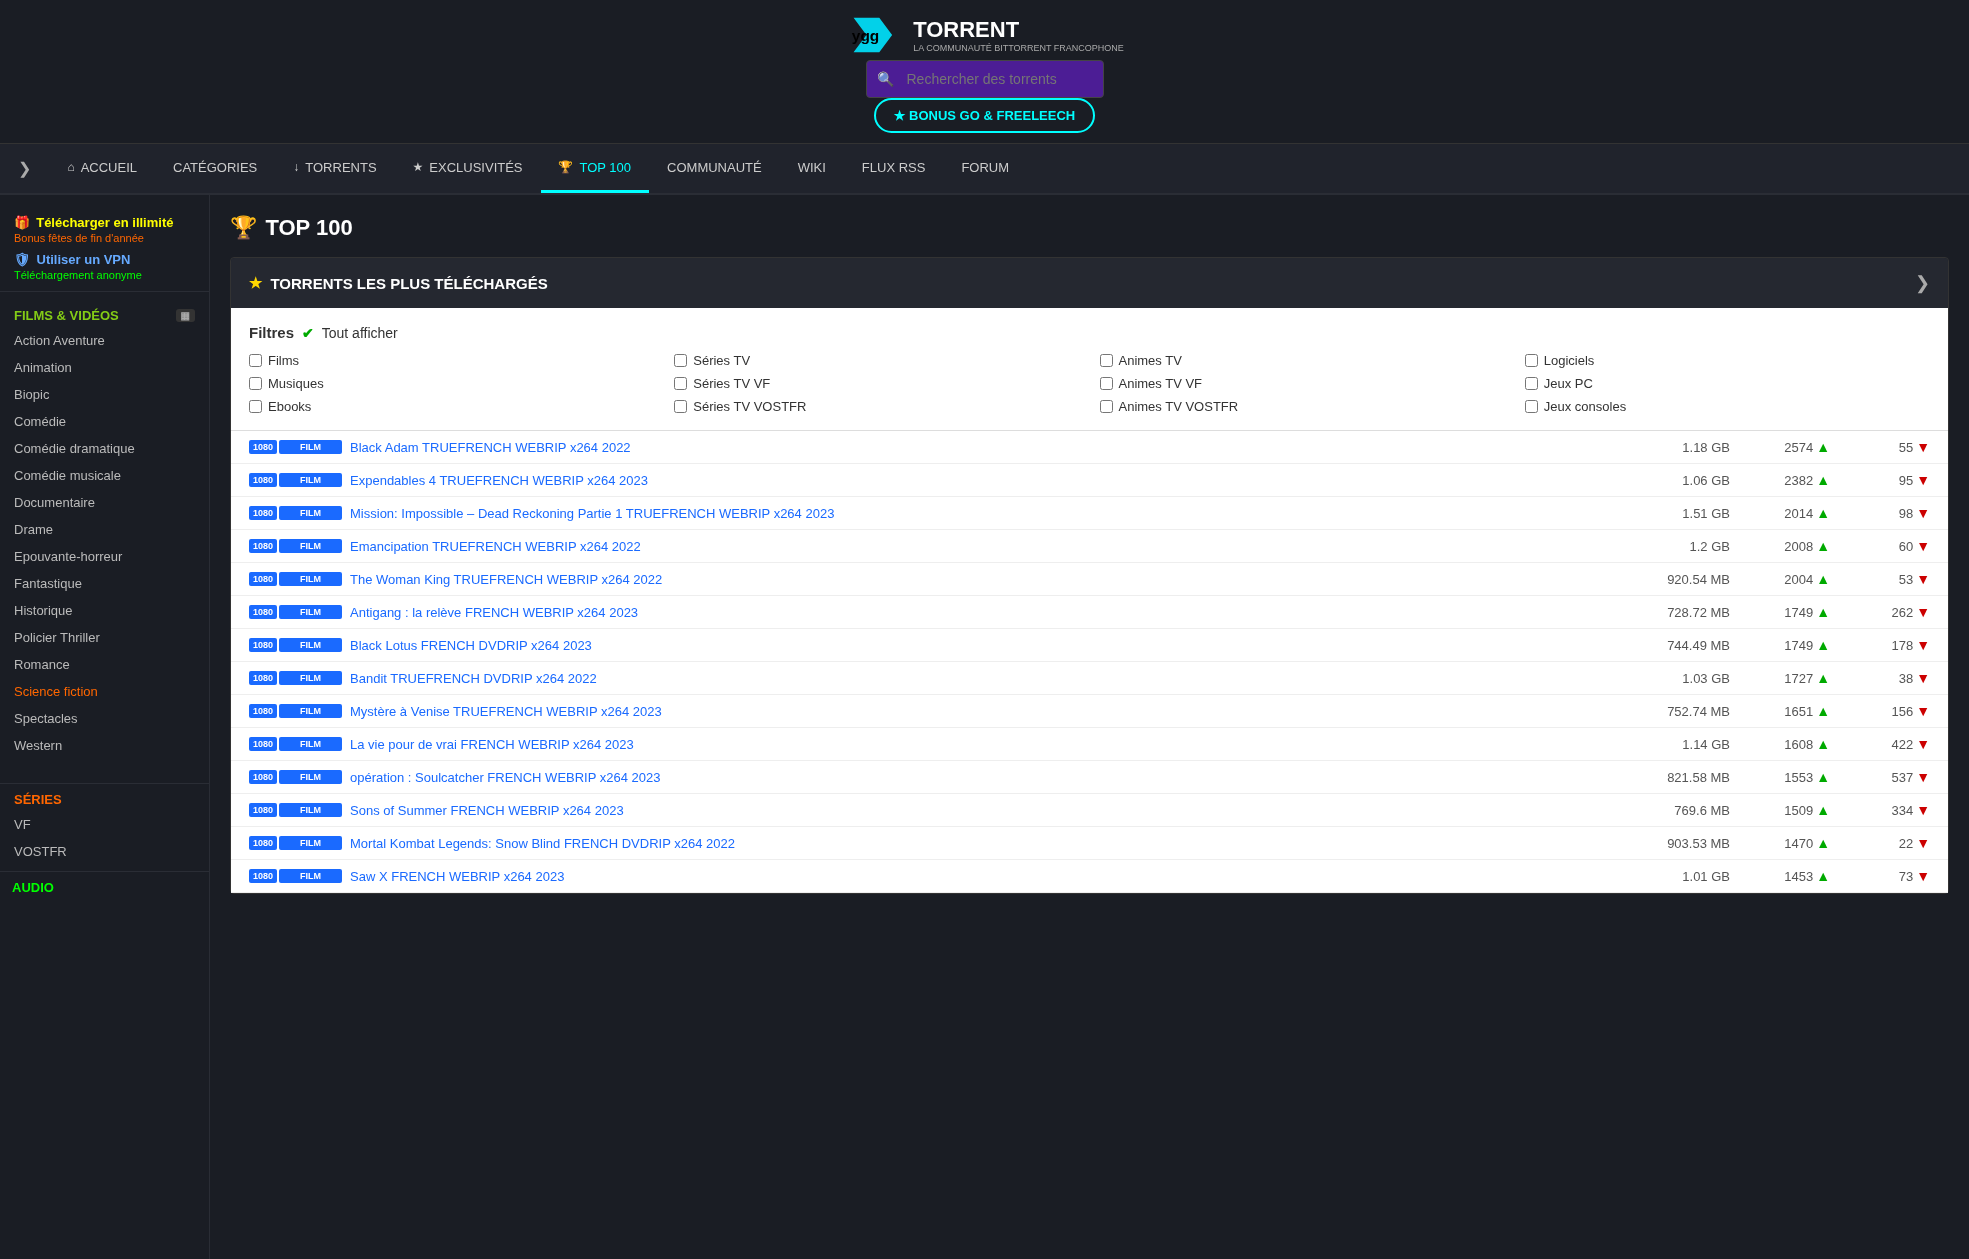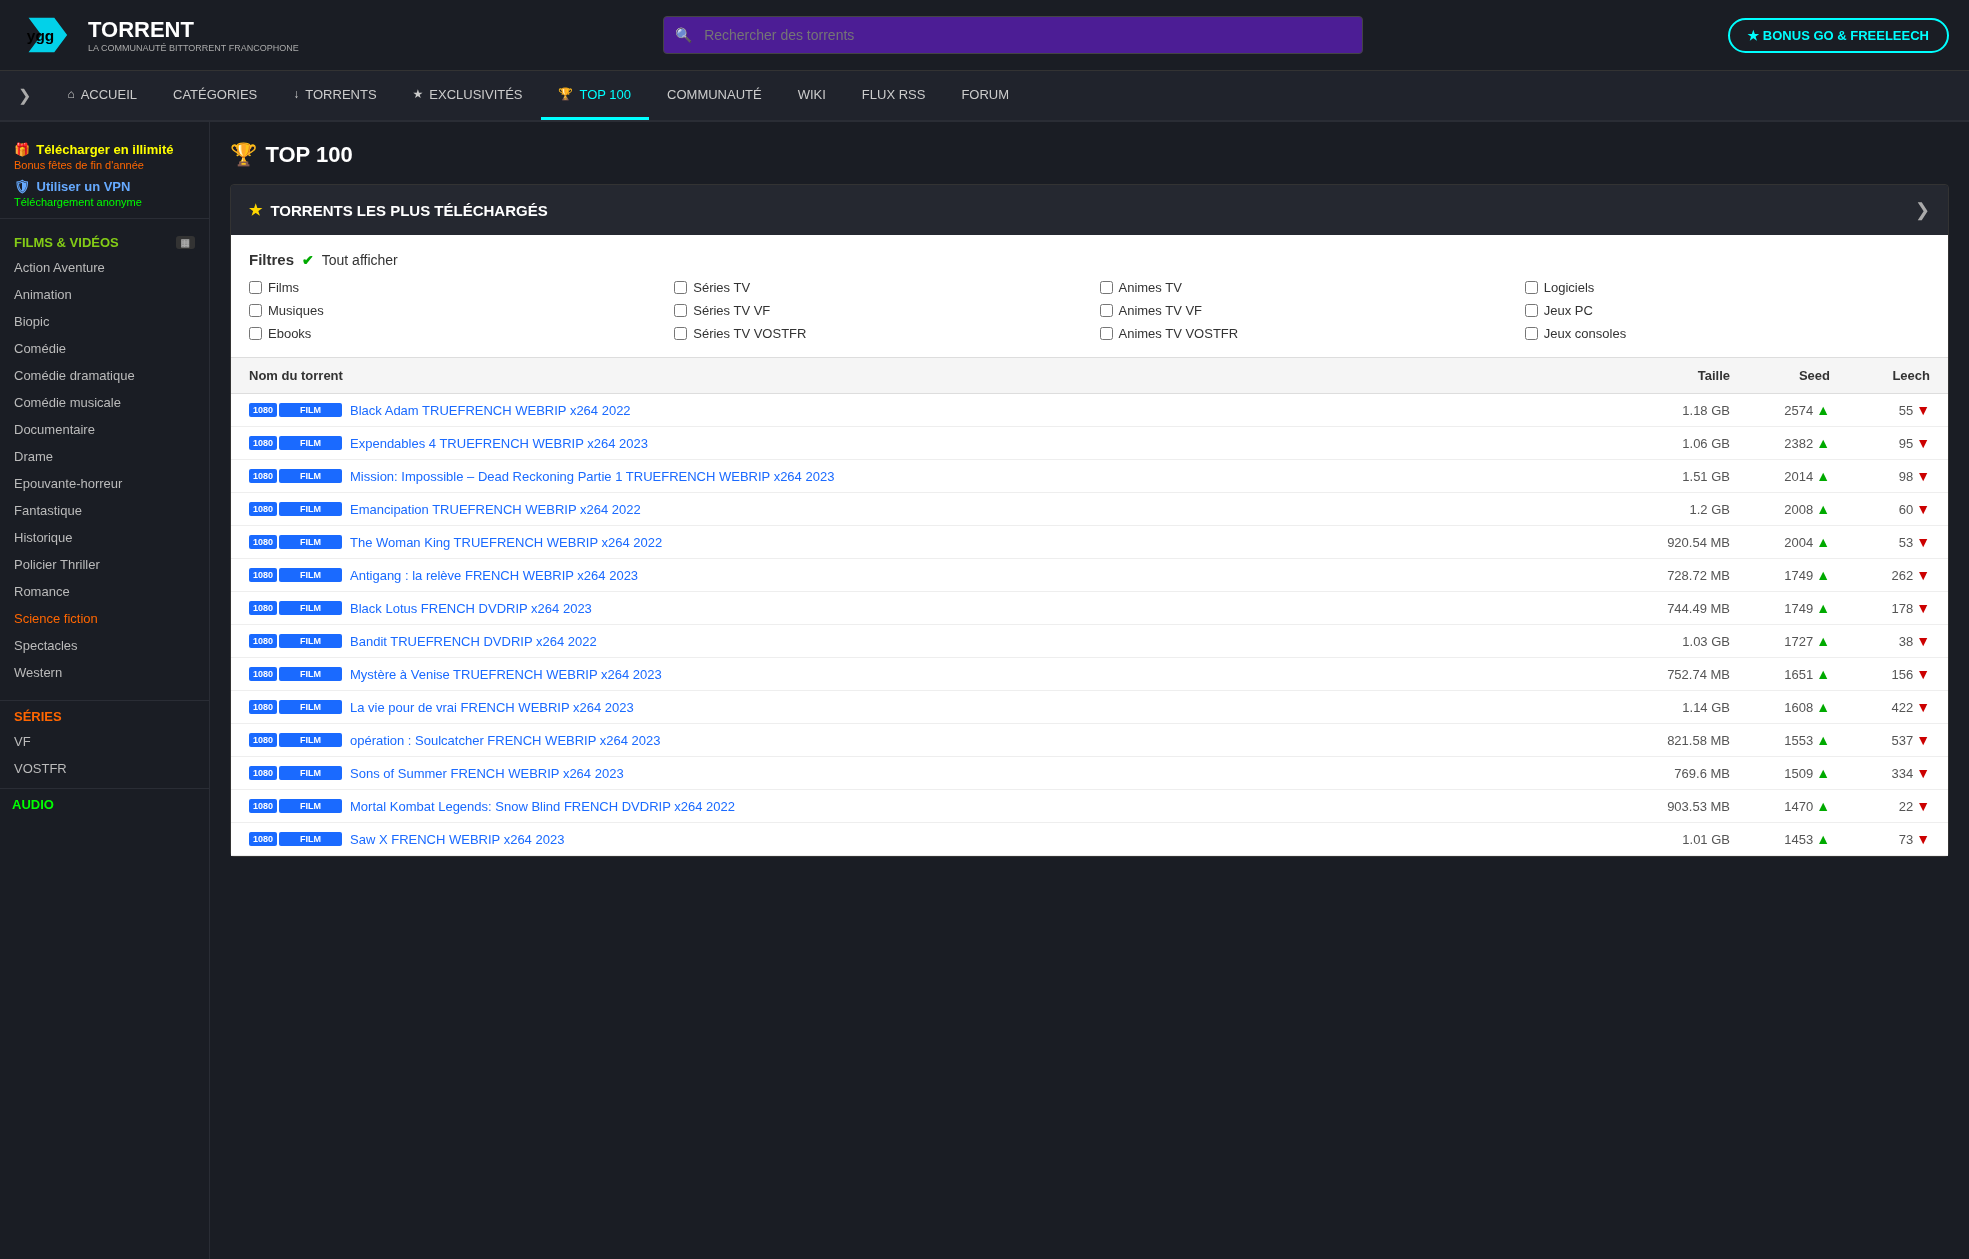--- a/index.html
+++ b/index.html
@@ -1,19 +1,19 @@
 <!DOCTYPE html>
 <html><head>
   <meta charset="utf-8">
   <style>
     * { margin: 0; padding: 0; box-sizing: border-box; }
     body { font-family: Arial, sans-serif; background: #1a1d24; color: #ccc; font-size: 14px; }
 
     
-    .header { background: #1a1d24; padding: 10px 20px; display: flex; align-items: center; justify-content: space-between; border-bottom: 1px solid #333; }
+    .header { background: #1a1d24; padding: 10px 20px; display: flex; align-items: center; justify-content: space-between; border-bottom: 1px solid #333; flex-direction: column; }
     .logo { display: flex; align-items: center; gap: 8px; }
     .logo-icon { width: 60px; height: 50px; background: #1a1d24; display: flex; align-items: center; justify-content: center; }
     .logo-sub { color: #aaa; font-size: 9px; display: block; }
     .search-bar { flex: 1; max-width: 700px; margin: 0 30px; position: relative; }
     .search-bar input { width: 100%; padding: 10px 15px 10px 40px; background: #4c1d95; border: 1px solid #444; border-radius: 4px; color: #aaa; font-size: 14px; outline: none; }
     .search-icon-wrap { position: absolute; left: 12px; top: 50%; transform: translateY(-50%); color: #888; }
     .bonus-btn { background: transparent; border: 2px solid #0ff; color: #0ff; padding: 8px 18px; border-radius: 20px; cursor: pointer; font-size: 13px; font-weight: bold; white-space: nowrap; }
 
     
     .nav { background: #20232c; display: flex; align-items: center; border-bottom: 2px solid #2a2d35; }
@@ -29,21 +29,21 @@
     .sidebar { width: 210px; min-width: 210px; background: #1a1d24; border-right: 1px solid #2a2d35; padding: 10px 0; }
     .sidebar-promo { padding: 10px 14px; border-bottom: 1px solid #2a2d35; margin-bottom: 8px; }
     .promo-unlimited { color: #ff0; font-size: 13px; font-weight: bold; display: flex; align-items: center; gap: 6px; }
     .promo-sub { color: #ff6600; font-size: 11px; margin-top: 2px; }
     .promo-vpn { color: #6af; font-size: 13px; font-weight: bold; display: flex; align-items: center; gap: 6px; margin-top: 8px; }
     .promo-vpn-sub { color: #0f0; font-size: 11px; margin-top: 2px; }
     .sidebar-section { padding: 8px 14px 4px; color: #0ff; font-size: 13px; font-weight: bold; display: flex; align-items: center; justify-content: space-between; cursor: pointer; }
     .sidebar-section-badge { background: #333; color: #aaa; font-size: 10px; padding: 1px 5px; border-radius: 3px; }
     .sidebar-item { padding: 6px 14px; color: #bbb; font-size: 13px; cursor: pointer; }
     .sidebar-item.active { color: #ff6600; }
-    .sidebar-section-header { padding: 8px 14px 4px; color: #ff6600; font-size: 13px; font-weight: bold; cursor: pointer; border-top: 1px solid #2a2d35; margin-top: 14px; }
+    .sidebar-section-header { padding: 8px 14px 4px; color: #ff6600; font-size: 13px; font-weight: bold; cursor: pointer; border-top: 1px solid #2a2d35; margin-top: 24px; }
     .sidebar-sub-section { padding: 8px 12px 4px; color: #0f0; font-size: 13px; font-weight: bold; border-top: 1px solid #2a2d35; margin-top: 6px; cursor: pointer; }
 
     
     .main { flex: 1; padding: 20px; }
     .page-title { color: white; font-size: 22px; font-weight: bold; margin-bottom: 16px; display: flex; align-items: center; gap: 8px; }
     .trophy-icon { color: #ffd700; }
 
     
     .top-box { background: #20232c; border: 1px solid #333; border-radius: 4px; margin-bottom: 16px; }
     .top-box-header { background: #252830; padding: 14px 18px; display: flex; align-items: center; justify-content: space-between; border-radius: 4px 4px 0 0; }
@@ -255,26 +255,20 @@
               <span>Animes TV VOSTFR</span>
             </label>
             <label class="filter-item">
               <input type="checkbox" style="">
               <span>Jeux consoles</span>
             </label>
           </div>
       </div>
 
       <div class="table-area">
-        <div class="table-header">
-          <div class="table-col">Nom du torrent</div>
-          <div class="table-col right">Taille</div>
-          <div class="table-col right">Seed</div>
-          <div class="table-col right">Leech</div>
-        </div>
         <div id="table-body">
             <div class="table-row">
               <div class="torrent-name">
                 <span class="torrent-badge">
                   <span class="badge-blue">1080</span>
                   <span class="badge-film">FILM</span>
                 </span>
                 <span>Black Adam TRUEFRENCH WEBRIP x264 2022</span>
               </div>
               <div class="size-col">1.18 GB</div>

